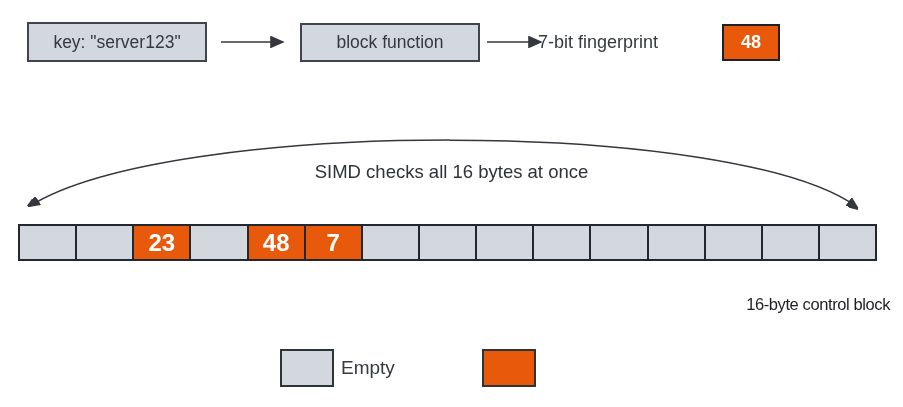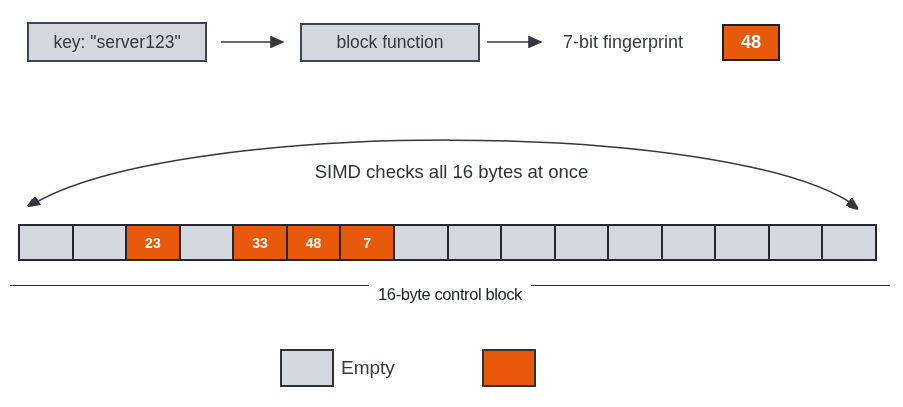--- a/index.html
+++ b/index.html
@@ -21,21 +21,21 @@
     background:var(--empty-fill);border:2px solid var(--box-border);
     display:flex;align-items:center;justify-content:center;
     font-size:17.5px;color:var(--text);
   }
   .key-box{left:27px;}
   .hash-box{left:300px;top:23px;height:39px;}
   .arrow-svg{position:absolute;top:34px;height:16px;}
   .arrow-1{left:220px;width:78px;}
   .arrow-2{left:486px;width:70px;}
   .fp-label{
-    position:absolute;left:563px;top:22px;height:40px;
+    position:absolute;left:538px;top:22px;height:40px;
     display:flex;align-items:center;font-size:18px;color:var(--text);
   }
   .fp-box{
     position:absolute;left:722px;top:24px;width:58px;height:37px;
     background:var(--occupied-fill);border:2px solid #1E2226;
     display:flex;align-items:center;justify-content:center;
     color:var(--value-text);font-weight:bold;font-size:18px;
   }
 
   
@@ -46,30 +46,30 @@
   }
 
   
   .cells-row{
     position:absolute;left:18px;top:224px;width:859px;height:37px;
     display:flex;border:2px solid var(--cell-border);background:var(--cell-border);
   }
   .cell{
     flex:1 1 0;height:100%;border-right:2px solid var(--cell-border);
     display:flex;align-items:center;justify-content:center;
-    font-size:14px;font-weight:bold;color:var(--value-text);
+    font-size:24px;font-weight:bold;color:var(--value-text);
   }
   .cell:last-child{border-right:none;}
   .cell.empty{background:var(--empty-fill);}
   .cell.occupied{background:var(--occupied-fill);}
 
   
   .divider{
     position:absolute;left:10px;top:285px;width:880px;height:22px;
-    display:flex;align-items:flex-start;gap:9px;
+    display:flex;align-items:flex-end;gap:9px;flex-direction:column;
   }
   .divider .line{flex:1;height:0;border-top:1.6px solid #2A2E33;}
   .divider .label{
     font-size:16.5px;color:#1C2025;letter-spacing:-0.4px;white-space:nowrap;
   }
 
   
   .legend-item{position:absolute;top:349px;display:flex;align-items:center;gap:7px;}
   .legend-empty{left:280px;}
   .legend-occupied{left:482px;}
@@ -124,21 +124,20 @@
     <path d="M 30 96 C 170 8, 735 8, 857 97" fill="none" style="stroke:var(--arrow)" stroke-width="1.5" marker-start="url(#ahc)" marker-end="url(#ahc)"></path>
   </svg>
 
   <div class="simd-text">SIMD checks all 16 bytes at once</div>
 
   <div class="cells-row" id="cells-row">
       <div class="cell empty"></div>
       <div class="cell empty"></div>
       <div class="cell occupied">23</div>
       <div class="cell empty"></div>
-      <div class="cell occupied">33</div>
       <div class="cell occupied">48</div>
       <div class="cell occupied">7</div>
       <div class="cell empty"></div>
       <div class="cell empty"></div>
       <div class="cell empty"></div>
       <div class="cell empty"></div>
       <div class="cell empty"></div>
       <div class="cell empty"></div>
       <div class="cell empty"></div>
       <div class="cell empty"></div>

